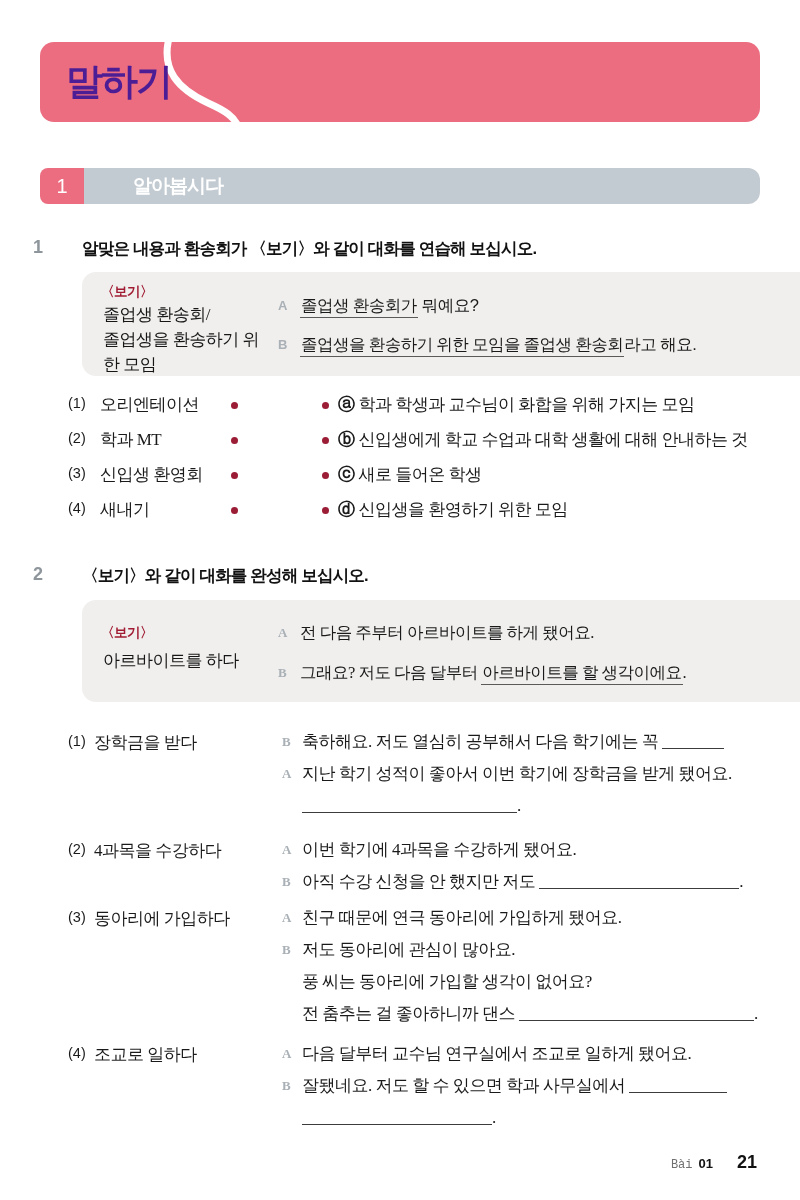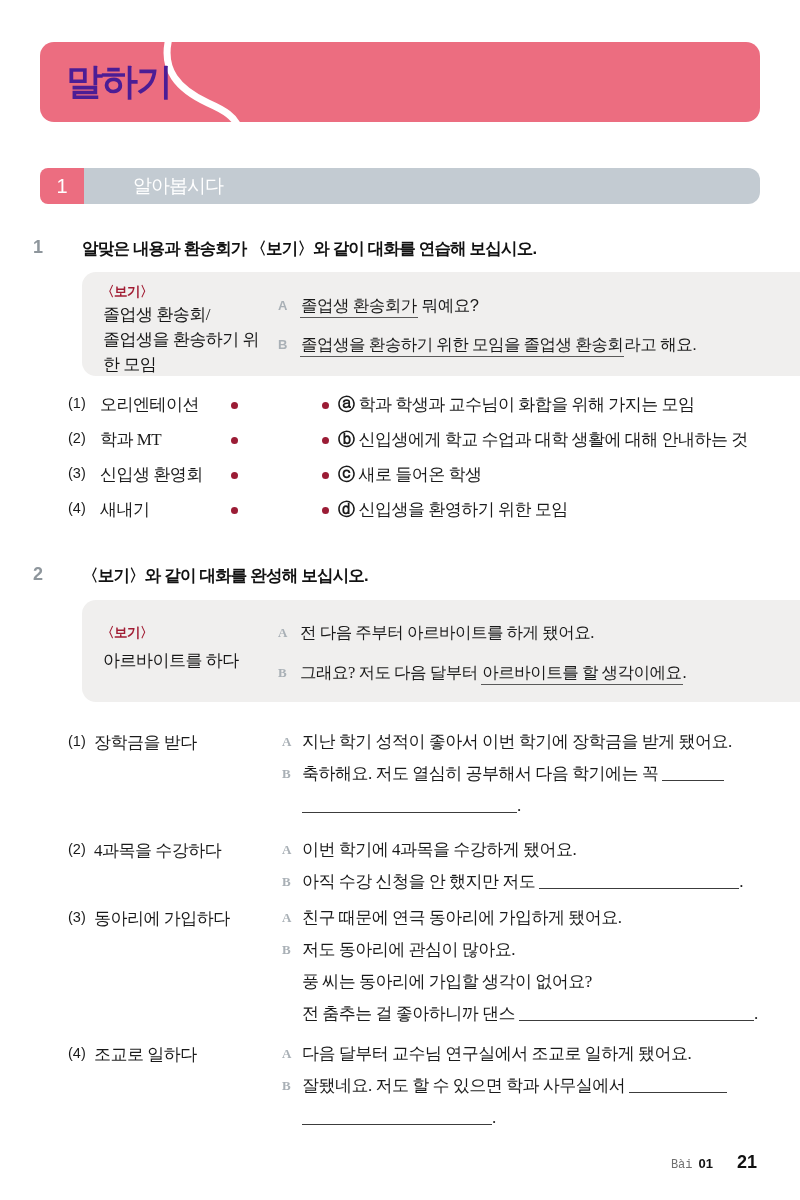--- a/index.html
+++ b/index.html
@@ -28,21 +28,21 @@
     background:#ec6d80; border-radius:8px 0 0 8px;
     display:flex; align-items:center; justify-content:center;
     color:#ffffff; font-size:20px; font-weight:normal;
   }
   .secbody {
     position:absolute; left:44px; right:0; top:0; height:36px;
     background:#c3cbd2; border-radius:0 12px 12px 0;
   }
   .sectitle {
     position:absolute; left:93px; top:0; line-height:36px;
-    color:#ffffff; font-weight:normal; font-size:19px; letter-spacing:-1px;
+    color:#ffffff; font-weight:bold; font-size:19px; letter-spacing:-1px;
   }
 
   
   .ex-head { position:absolute; left:0; width:760px; height:24px; }
   .ex-num {
     position:absolute; left:33px; top:0; color:#8e969c;
     font-size:18px; font-weight:bold;
   }
   .ex-instr {
     position:absolute; left:82px; top:1px; font-weight:bold; font-size:16.5px;
@@ -184,22 +184,22 @@
       <span class="spk">B</span><span>그래요?  저도 다음 달부터 </span><span class="hand">아르바이트를 할 생각이에요</span><span>.</span>
     </div>
   </div>
 
   <div class="ex2items">
 
     <div class="item">
       <span class="inum">(1)</span>
       <span class="ikey serif">장학금을 받다</span>
       <div class="ilines serif">
+        <div class="iline"><span class="spk">B</span><span>축하해요.  저도 열심히 공부해서 다음 학기에는 꼭</span><span class="blank" style="width:62px;"></span></div>
         <div class="iline"><span class="spk">A</span><span>지난 학기 성적이 좋아서 이번 학기에 장학금을 받게 됐어요.</span></div>
-        <div class="iline"><span class="spk">B</span><span>축하해요.  저도 열심히 공부해서 다음 학기에는 꼭</span><span class="blank" style="width:62px;"></span></div>
         <div class="iline indent"><span class="blank" style="width:215px; margin-left:0;"></span><span>.</span></div>
       </div>
     </div>
     <div class="gap12"></div>
 
     <div class="item">
       <span class="inum">(2)</span>
       <span class="ikey serif">4과목을 수강하다</span>
       <div class="ilines serif">
         <div class="iline"><span class="spk">A</span><span>이번 학기에 4과목을 수강하게 됐어요.</span></div>

